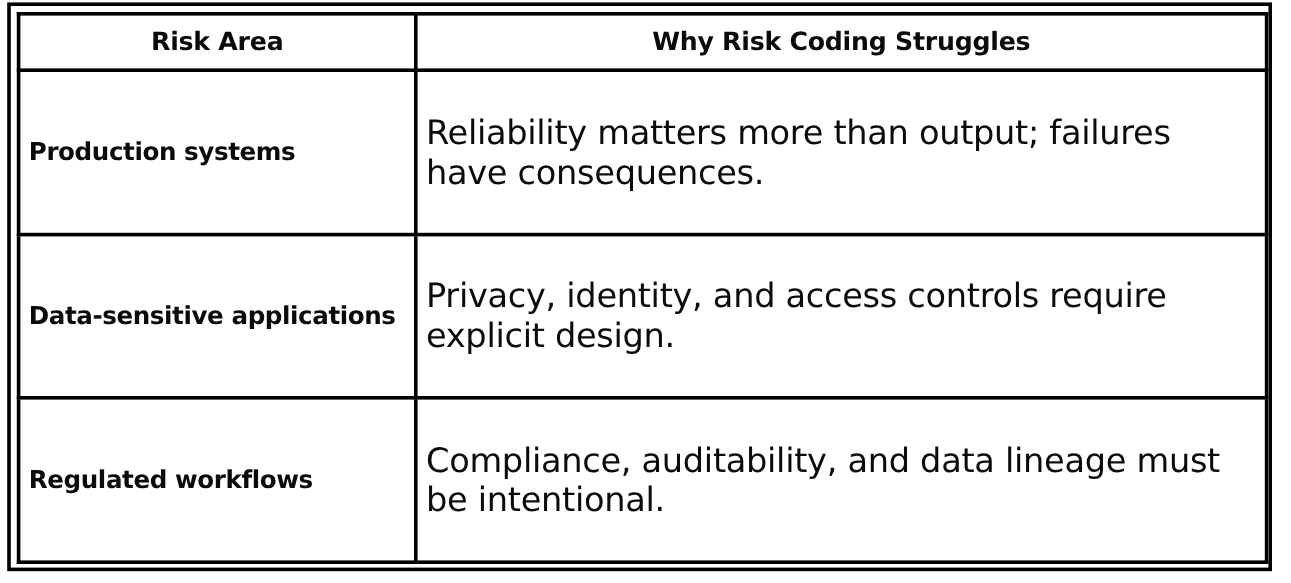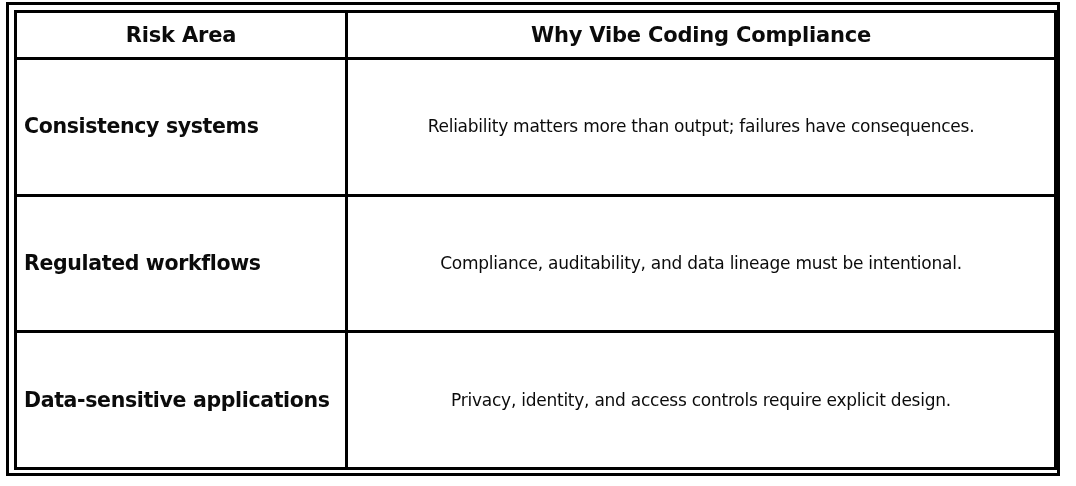--- a/index.html
+++ b/index.html
@@ -68,51 +68,51 @@
   .cell-risk {
     font-weight: bold;
     font-size: 20.5px;
     line-height: 29px;
     letter-spacing: -0.35px;
     text-align: left;
   }
 
   .cell-why {
     font-weight: normal;
-    font-size: 17px;
+    font-size: 28px;
     line-height: 33px;
     letter-spacing: -0.25px;
-    text-align: center;
+    text-align: left;
     padding-left: 7px;
     padding-right: 10px;
   }
 </style>
 </head>
 <body>
 
 <div id="table-frame">
   <table id="risk-table">
     <colgroup>
       <col class="col-risk">
       <col class="col-why">
     </colgroup>
     <thead>
       <tr class="header-row">
         <th class="cell-head-risk">Risk Area</th>
-        <th class="cell-head-why">Why Vibe Coding Compliance</th>
+        <th class="cell-head-why">Why Risk Coding Struggles</th>
       </tr>
     </thead>
     <tbody>
       <tr class="body-row">
-        <td class="cell-risk">Consistency systems</td>
+        <td class="cell-risk">Production systems</td>
         <td class="cell-why">Reliability matters more than output; failures have consequences.</td>
+      </tr>
+      <tr class="body-row">
+        <td class="cell-risk">Data-sensitive applications</td>
+        <td class="cell-why">Privacy, identity, and access controls require explicit design.</td>
       </tr>
       <tr class="body-row">
         <td class="cell-risk">Regulated workflows</td>
         <td class="cell-why">Compliance, auditability, and data lineage must be intentional.</td>
-      </tr>
-      <tr class="body-row">
-        <td class="cell-risk">Data-sensitive applications</td>
-        <td class="cell-why">Privacy, identity, and access controls require explicit design.</td>
       </tr>
     </tbody>
   </table>
 </div>
 
 </body></html>

